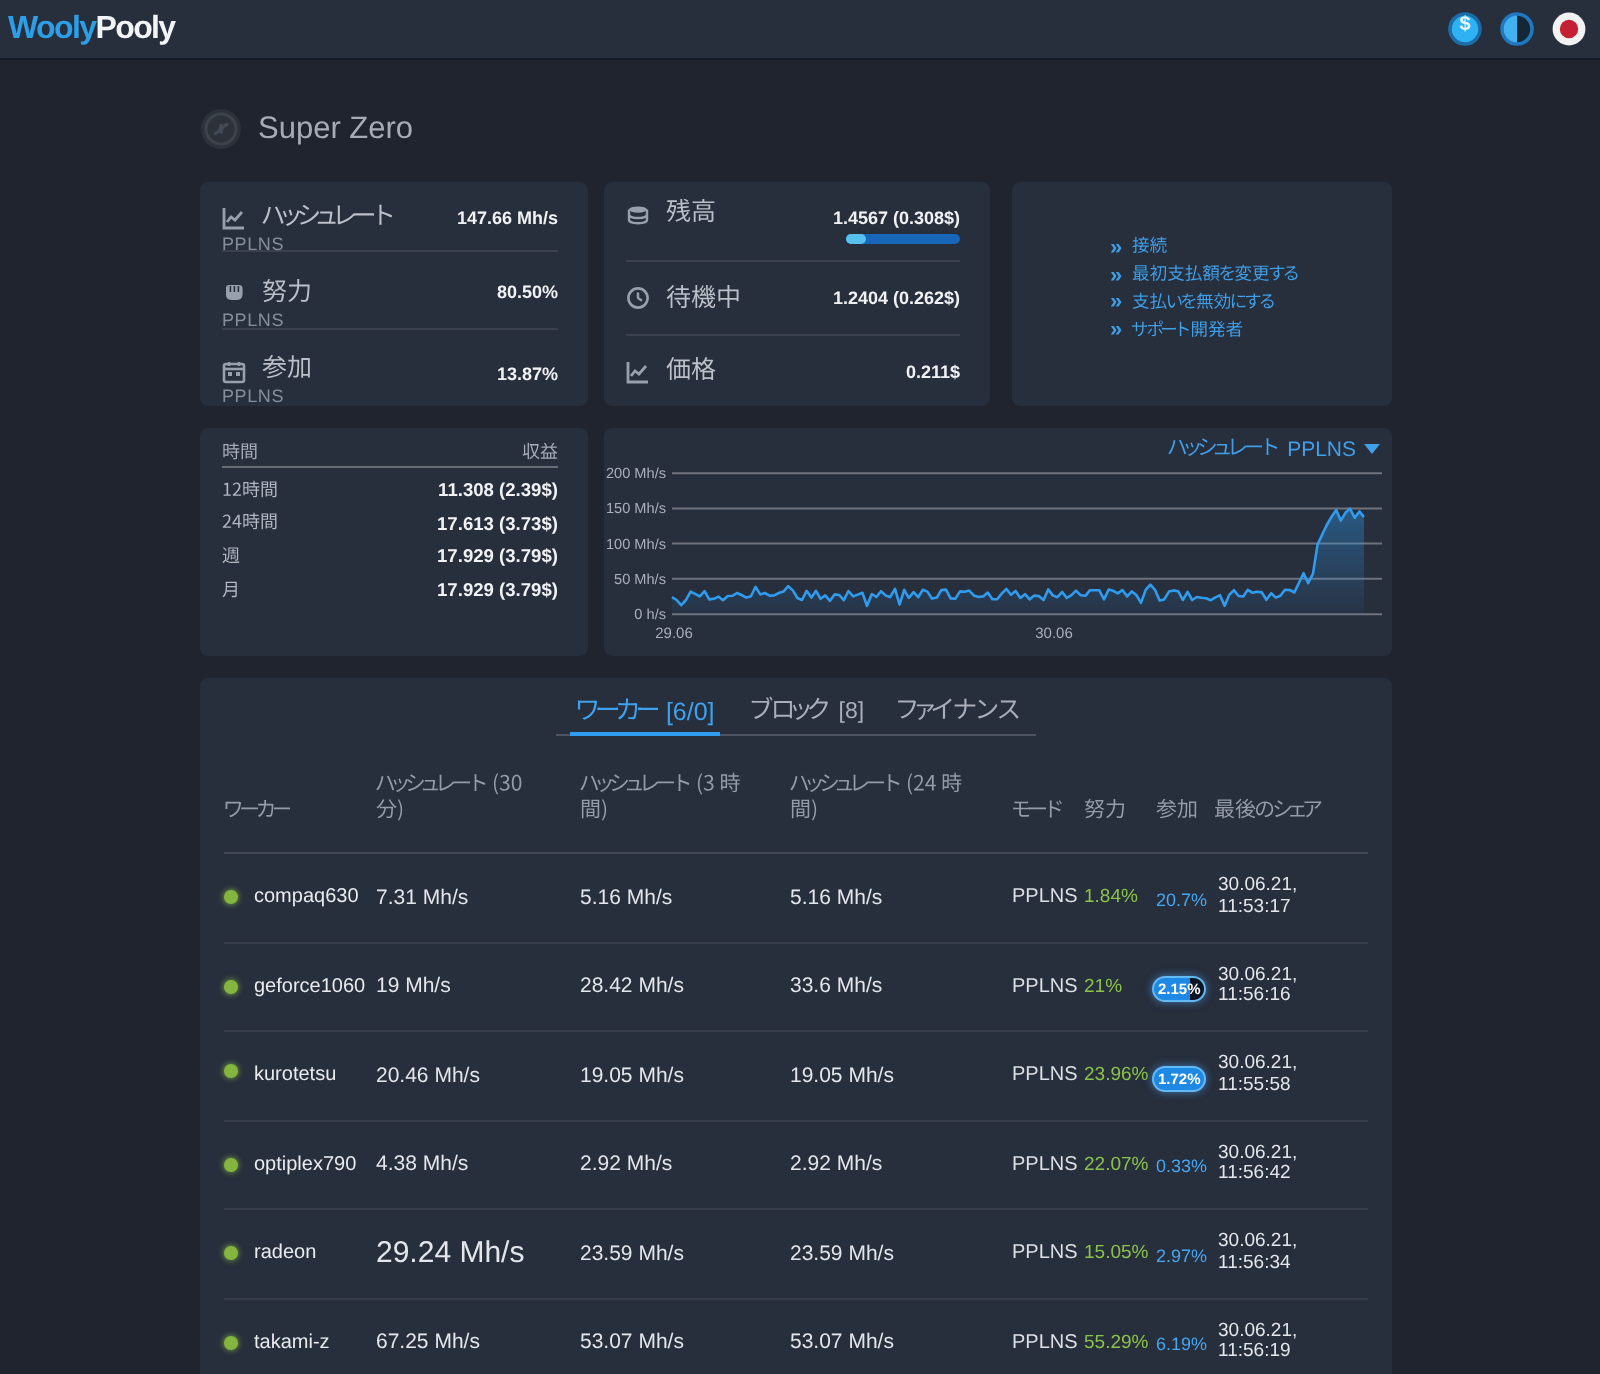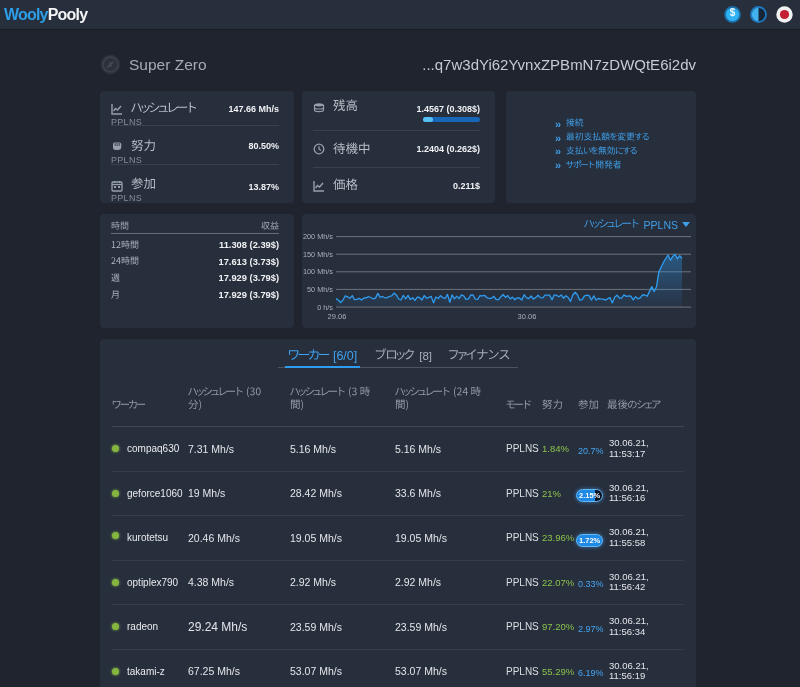--- a/index.html
+++ b/index.html
@@ -96,21 +96,20 @@
     </div>
   </div>
 <div style="width:596px;margin-left:100px">
     <div style="margin-top:24px;height:21px;display:flex;align-items:center">
       <svg width="21" height="21" viewBox="0 0 21 21">
         <circle cx="10.5" cy="10.5" r="10" fill="#2c313a"></circle>
         <circle cx="10.5" cy="10.5" r="7.5" fill="none" stroke="#3d434d" stroke-width="1.5"></circle>
         <path d="M7 13 q3.5-1 3.5-5 M14 8 q-3.5 1-3.5 5" stroke="#434a55" stroke-width="1.5" fill="none"></path>
       </svg>
       <span style="margin-left:8px;font-size:15.5px;color:#a6abb4">Super Zero</span>
-      <span style="margin-left:auto;font-size:15px;color:#c6cbd3">...q7w3dYi62YvnxZPBmN7zDWQtE6i2dv</span>
     </div>
     <div style="margin-top:16px;display:flex">
       <div class="card" style="width:194px;height:112px">
         <div style="height:33.8px;padding:10px 15px 0 11px;box-sizing:border-box">
           <div style="display:flex;align-items:center">
             <svg width="12" height="12" viewBox="0 0 12 12" style="margin-right:4px;flex:none">
               <path d="M1 1 V11 H11" stroke="#98a0ad" stroke-width="1.4" fill="none"></path>
               <polyline points="2.5,8 4.5,5.5 6.5,7 10,3" stroke="#98a0ad" stroke-width="1.4" fill="none"></polyline>
             </svg>
             <svg class="jp" width="67" height="15" style="margin-left:4px" viewBox="0 0 67 15">
@@ -585,25 +584,25 @@
         <div style="font-size:10px;color:#dcdfe4">PPLNS</div>
         <div style="font-size:9.5px;color:#8bc34a">22.07%</div>
         <div><span style="font-size:9px;color:#46a6f2">0.33%</span></div>
         <div style="font-size:9.5px;line-height:10.5px;color:#e3e6ea;padding-left:2px">30.06.21,<br>11:56:42</div>
       </div>
       <div style="display:grid;grid-template-columns:76px 102px 105px 111px 36px 36px 29px 77px;align-items:center;height:43.5px;border-bottom:1px solid rgba(255,255,255,0.07);margin:0 12px">
         <div style="display:flex;align-items:center">
           <span style="width:7px;height:7px;border-radius:50%;background:#84b63f;box-shadow:0 0 3px rgba(139,195,74,.9);margin-right:8px;flex:none"></span>
           <span style="font-size:10px;color:#e9ebee">radeon</span>
         </div>
-        <div style="font-size:12px;color:#e3e6ea">29.24 Mh/s</div>
+        <div style="font-size:15px;color:#e3e6ea">29.24 Mh/s</div>
         <div style="font-size:10.5px;color:#e3e6ea">23.59 Mh/s</div>
         <div style="font-size:10.5px;color:#e3e6ea">23.59 Mh/s</div>
         <div style="font-size:10px;color:#dcdfe4">PPLNS</div>
-        <div style="font-size:9.5px;color:#8bc34a">97.20%</div>
+        <div style="font-size:9.5px;color:#8bc34a">15.05%</div>
         <div><span style="font-size:9px;color:#46a6f2">2.97%</span></div>
         <div style="font-size:9.5px;line-height:10.5px;color:#e3e6ea;padding-left:2px">30.06.21,<br>11:56:34</div>
       </div>
       <div style="display:grid;grid-template-columns:76px 102px 105px 111px 36px 36px 29px 77px;align-items:center;height:43.5px;margin:0 12px">
         <div style="display:flex;align-items:center">
           <span style="width:7px;height:7px;border-radius:50%;background:#84b63f;box-shadow:0 0 3px rgba(139,195,74,.9);margin-right:8px;flex:none"></span>
           <span style="font-size:10px;color:#e9ebee">takami-z</span>
         </div>
         <div style="font-size:10.5px;color:#e3e6ea">67.25 Mh/s</div>
         <div style="font-size:10.5px;color:#e3e6ea">53.07 Mh/s</div>

